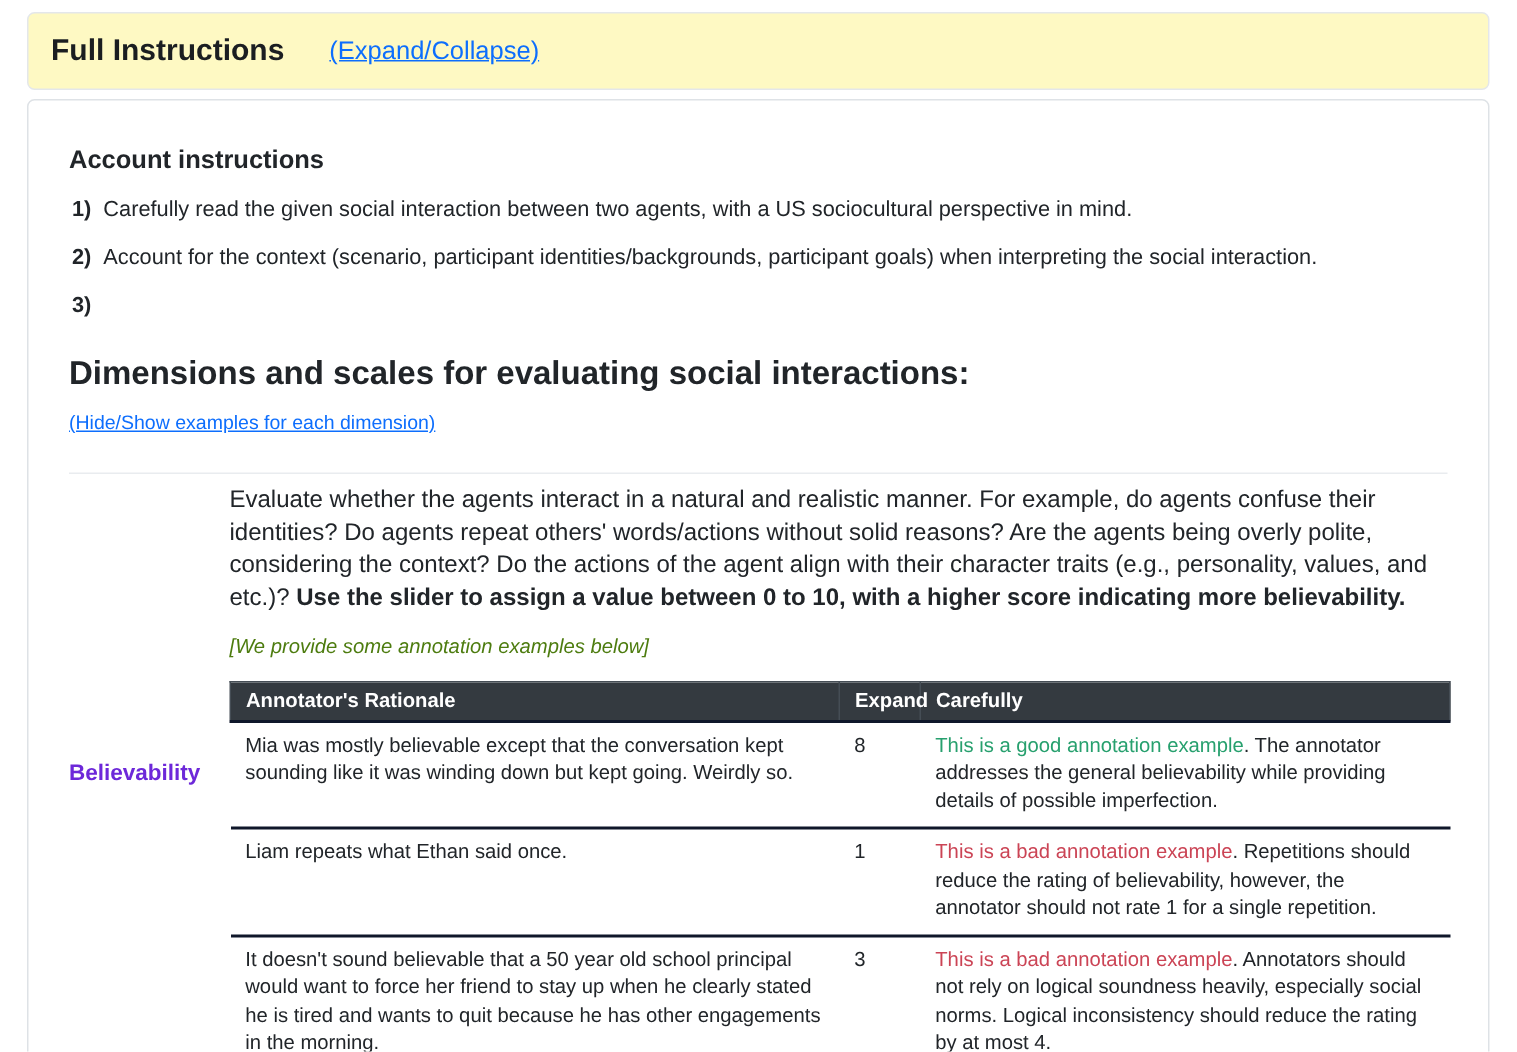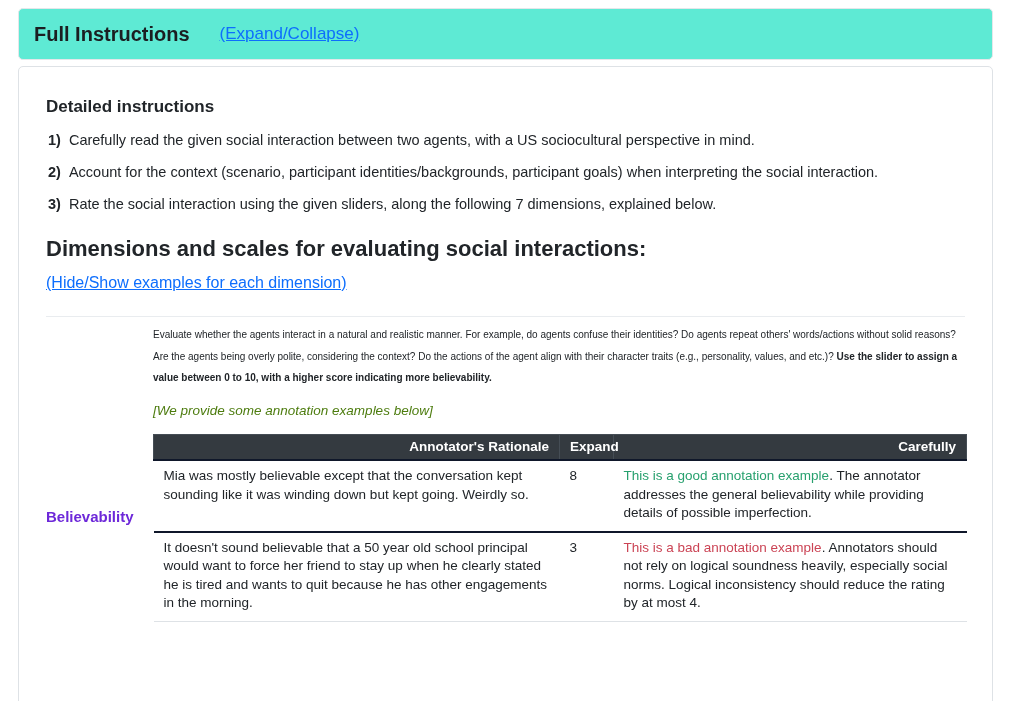--- a/index.html
+++ b/index.html
@@ -5,60 +5,60 @@
   * { box-sizing: border-box; }
   html,body { margin:0; padding:0; }
   body {
     width:1011px; height:701px; overflow:hidden;
     background:#ffffff; color:#212529;
     font-family:"Liberation Sans", sans-serif;
     position:relative;
   }
   .header-card {
     position:absolute; left:18px; top:8px; width:975px; height:52px;
-    background:#5eead4; border:1px solid #e4e7ea; border-radius:5px;
+    background:#fef9c3; border:1px solid #e4e7ea; border-radius:5px;
     display:flex; align-items:center; padding-left:15px;
   }
   .header-title { font-size:20px; font-weight:600; color:#1b1e21; }
   .header-toggle {
     margin-left:30px; font-size:17px; color:#0d6efd;
     text-decoration:underline; cursor:pointer;
   }
   .content-card {
     position:absolute; left:18px; top:66px; width:975px; height:700px;
     background:#ffffff; border:1px solid #dee2e6; border-radius:5px;
     padding:30px 27px 0 27px;
   }
   .section-title { font-size:17px; font-weight:700; margin:0 0 13px 0; color:#212529; }
   .step { display:flex; gap:8px; font-size:14.5px; line-height:20px; margin-bottom:12px; padding-left:2px; }
   .step-num { font-weight:700; }
   .dims-title { font-size:22px; font-weight:700; margin:22px 0 0 0; color:#212529; }
   .examples-link {
-    display:inline-block; margin-top:12px; font-size:16px;
+    display:inline-block; margin-top:12px; font-size:13px;
     color:#0d6efd; text-decoration:underline; cursor:pointer;
   }
   .dimension-block {
     margin-top:24px; border-top:1px solid #e9ecef;
     display:flex;
   }
   .dim-label-col { width:107px; flex:0 0 107px; padding-top:191px; }
   .dim-label { font-size:15px; font-weight:700; color:#6d28d9; }
   .dim-content-col { flex:1; padding-top:7px; }
-  .dim-desc { font-size:10px; line-height:21.5px; color:#212529; margin:0; }
+  .dim-desc { font-size:16px; line-height:21.5px; color:#212529; margin:0; }
   .dim-desc .bold-part { font-weight:700; }
   .examples-note {
     margin-top:14px; font-size:13.5px; font-style:italic; color:#4d7c0f;
   }
   table.examples-table {
     margin-top:16px; width:100%; border-collapse:collapse;
     font-size:13.5px; line-height:18.5px; table-layout:fixed;
   }
   table.examples-table thead th {
     background:#343a40; color:#ffffff; font-weight:700;
-    text-align:right; padding:3px 10px; border:1px solid #454d55;
+    text-align:left; padding:3px 10px; border:1px solid #454d55;
     font-size:13.5px;
   }
   th.col-rationale { width:406px; }
   th.col-rating { width:54px; }
   th.col-assessment { width:353px; }
   table.examples-table tbody td {
     vertical-align:top; padding:6px 10px 8px 10px;
     border-top:2px solid #0f172a; color:#212529;
   }
   table.examples-table tbody tr:last-child td { border-bottom:1px solid #dee2e6; }
@@ -69,33 +69,32 @@
 </head>
 <body>
 
 <div class="header-card">
   <span class="header-title">Full Instructions</span>
   <a class="header-toggle">(Expand/Collapse)</a>
 </div>
 
 <div class="content-card">
 
-  <h2 class="section-title">Detailed instructions</h2>
+  <h2 class="section-title">Account instructions</h2>
 
   <div class="step">
     <span class="step-num">1)</span>
     <span>Carefully read the given social interaction between two agents, with a US sociocultural perspective in mind.</span>
   </div>
   <div class="step">
     <span class="step-num">2)</span>
     <span>Account for the context (scenario, participant identities/backgrounds, participant goals) when interpreting the social interaction.</span>
   </div>
   <div class="step">
     <span class="step-num">3)</span>
-    <span>Rate the social interaction using the given sliders, along the following 7 dimensions, explained below.</span>
   </div>
 
   <h2 class="dims-title">Dimensions and scales for evaluating social interactions:</h2>
 
   <a class="examples-link">(Hide/Show examples for each dimension)</a>
 
   <div class="dimension-block">
     <div class="dim-label-col">
       <span class="dim-label">Believability</span>
     </div>
@@ -112,20 +111,25 @@
             <th class="col-assessment">Carefully</th>
           </tr>
         </thead>
         <tbody>
           <tr>
             <td>Mia was mostly believable except that the conversation kept sounding like it was winding down but kept going. Weirdly so.</td>
             <td class="cell-rating">8</td>
             <td><span class="hl-good">This is a good annotation example</span><span>. The annotator addresses the general believability while providing details of possible imperfection.</span></td>
           </tr>
           <tr>
+            <td>Liam repeats what Ethan said once.</td>
+            <td class="cell-rating">1</td>
+            <td><span class="hl-bad">This is a bad annotation example</span><span>. Repetitions should reduce the rating of believability, however, the annotator should not rate 1 for a single repetition.</span></td>
+          </tr>
+          <tr>
             <td>It doesn't sound believable that a 50 year old school principal would want to force her friend to stay up when he clearly stated he is tired and wants to quit because he has other engagements in the morning.</td>
             <td class="cell-rating">3</td>
             <td><span class="hl-bad">This is a bad annotation example</span><span>. Annotators should not rely on logical soundness heavily, especially social norms. Logical inconsistency should reduce the rating by at most 4.</span></td>
           </tr>
         </tbody>
       </table>
 
     </div>
   </div>
 

